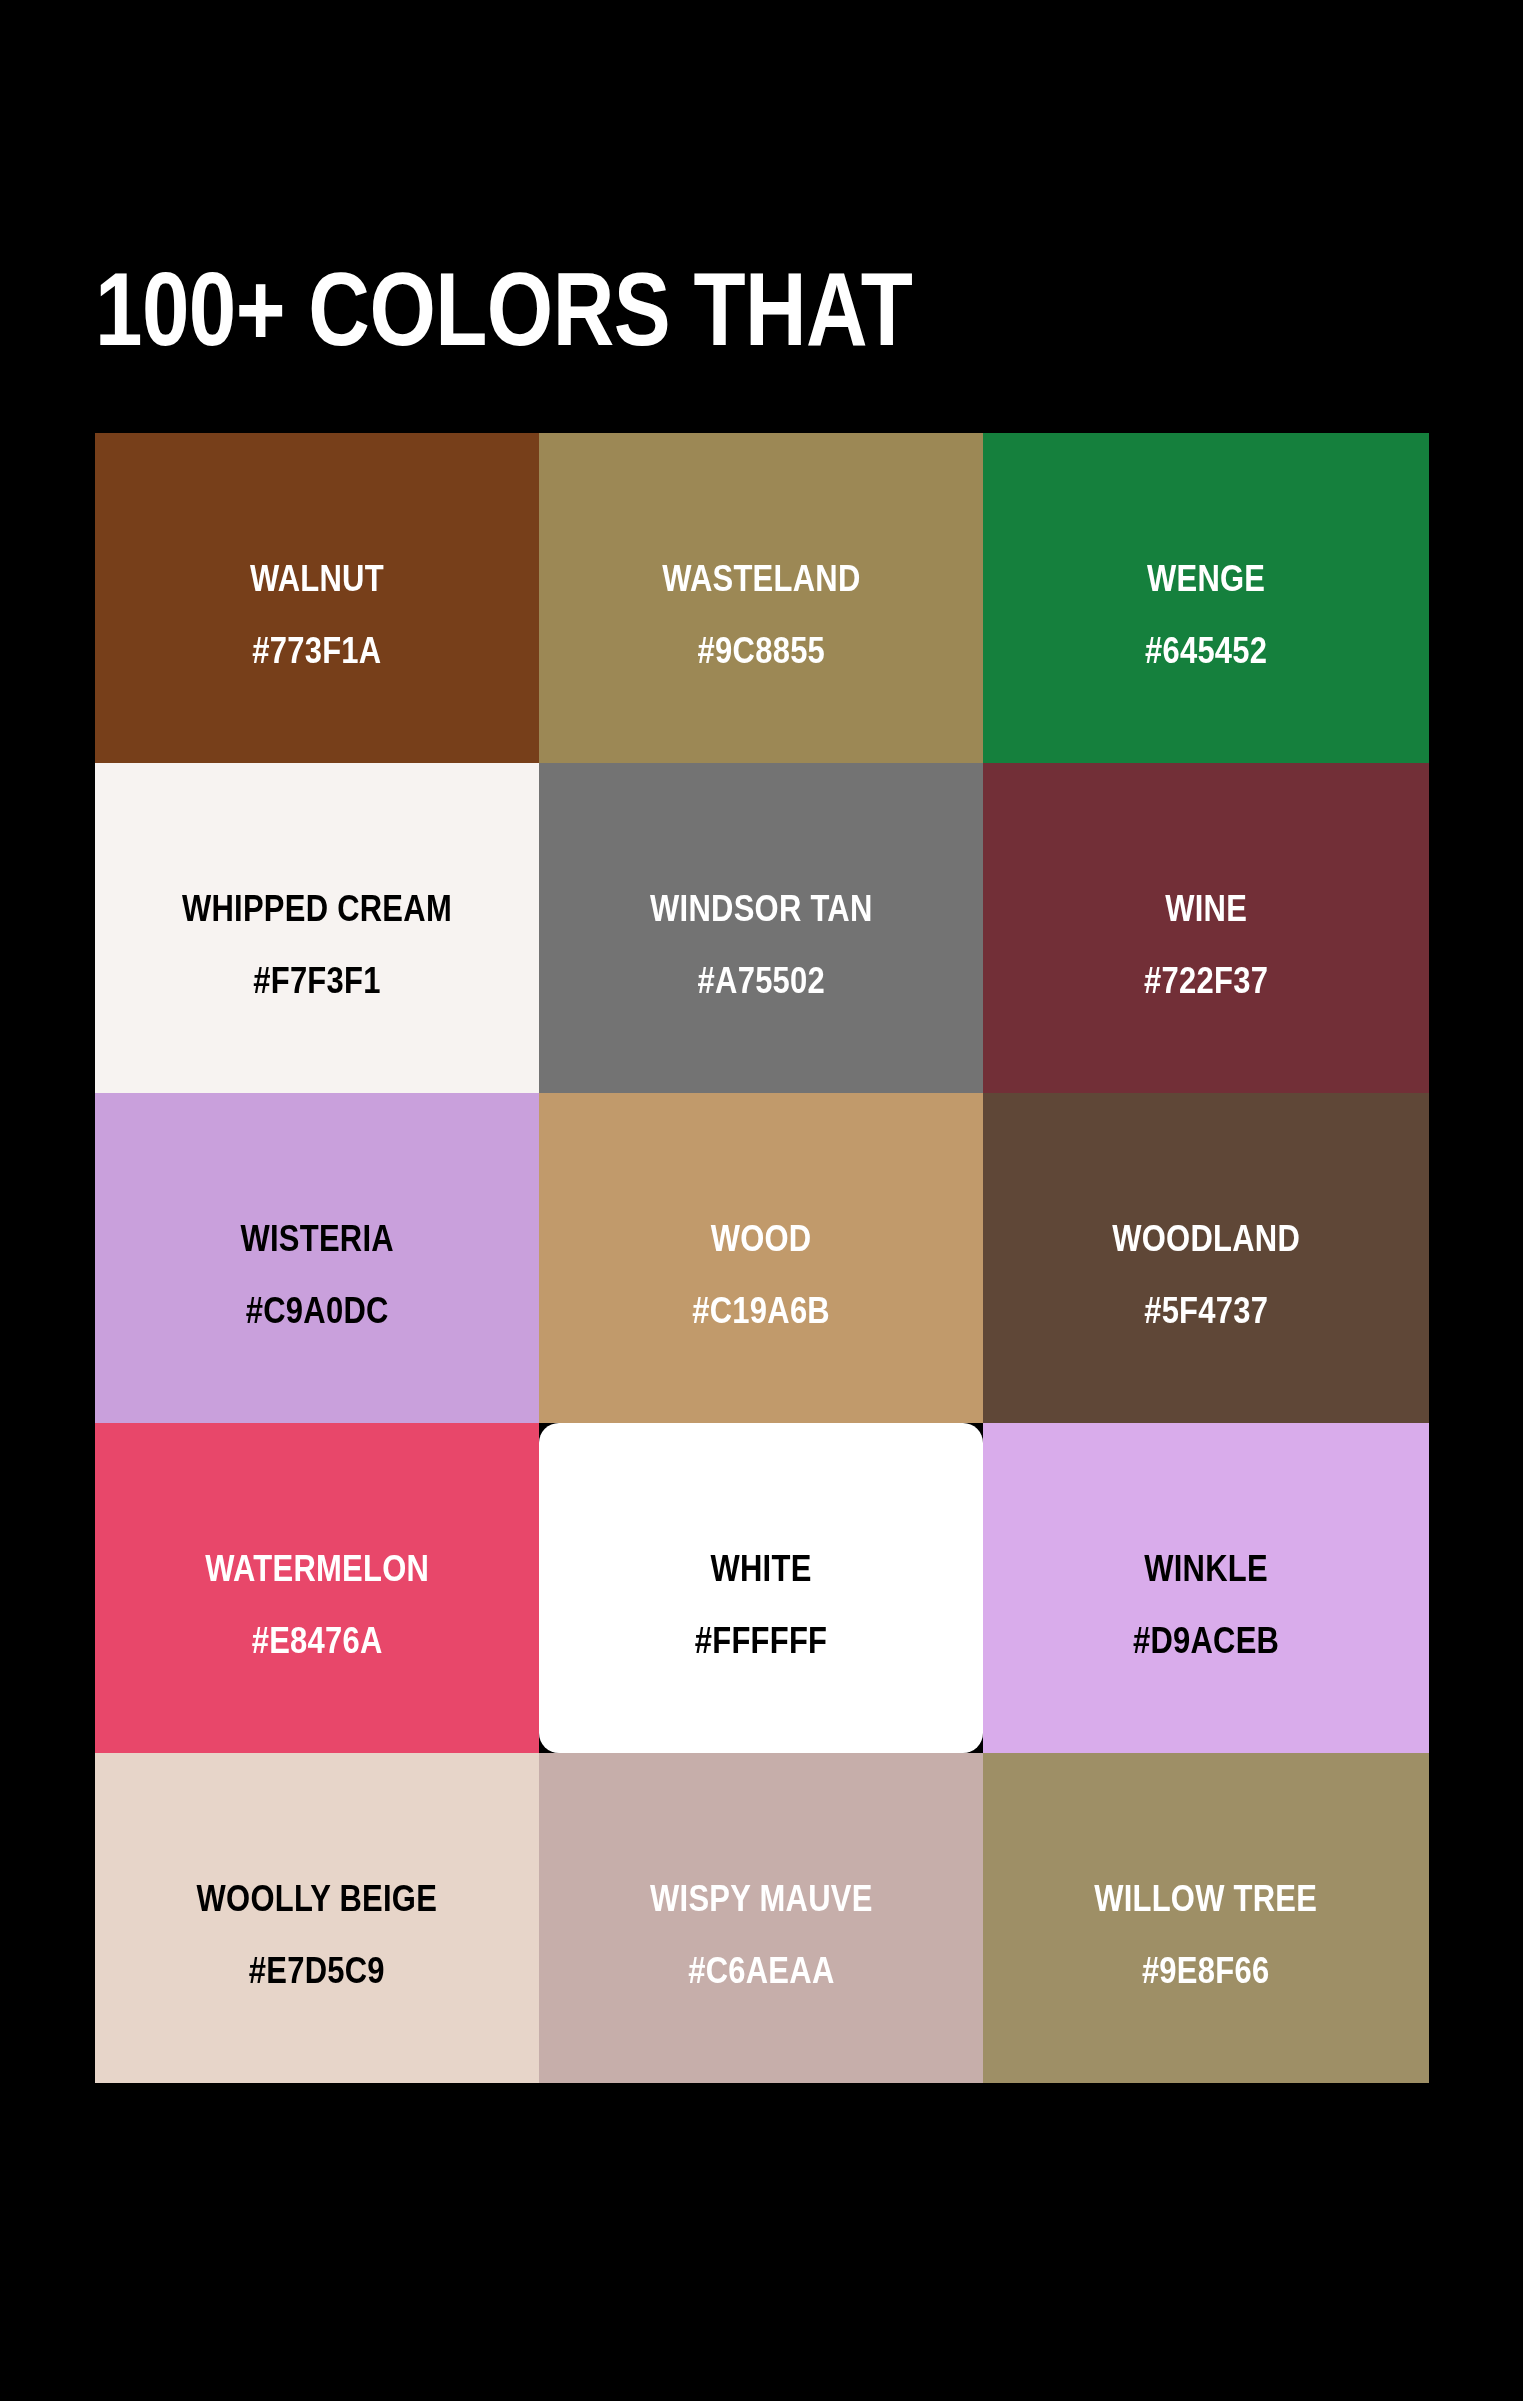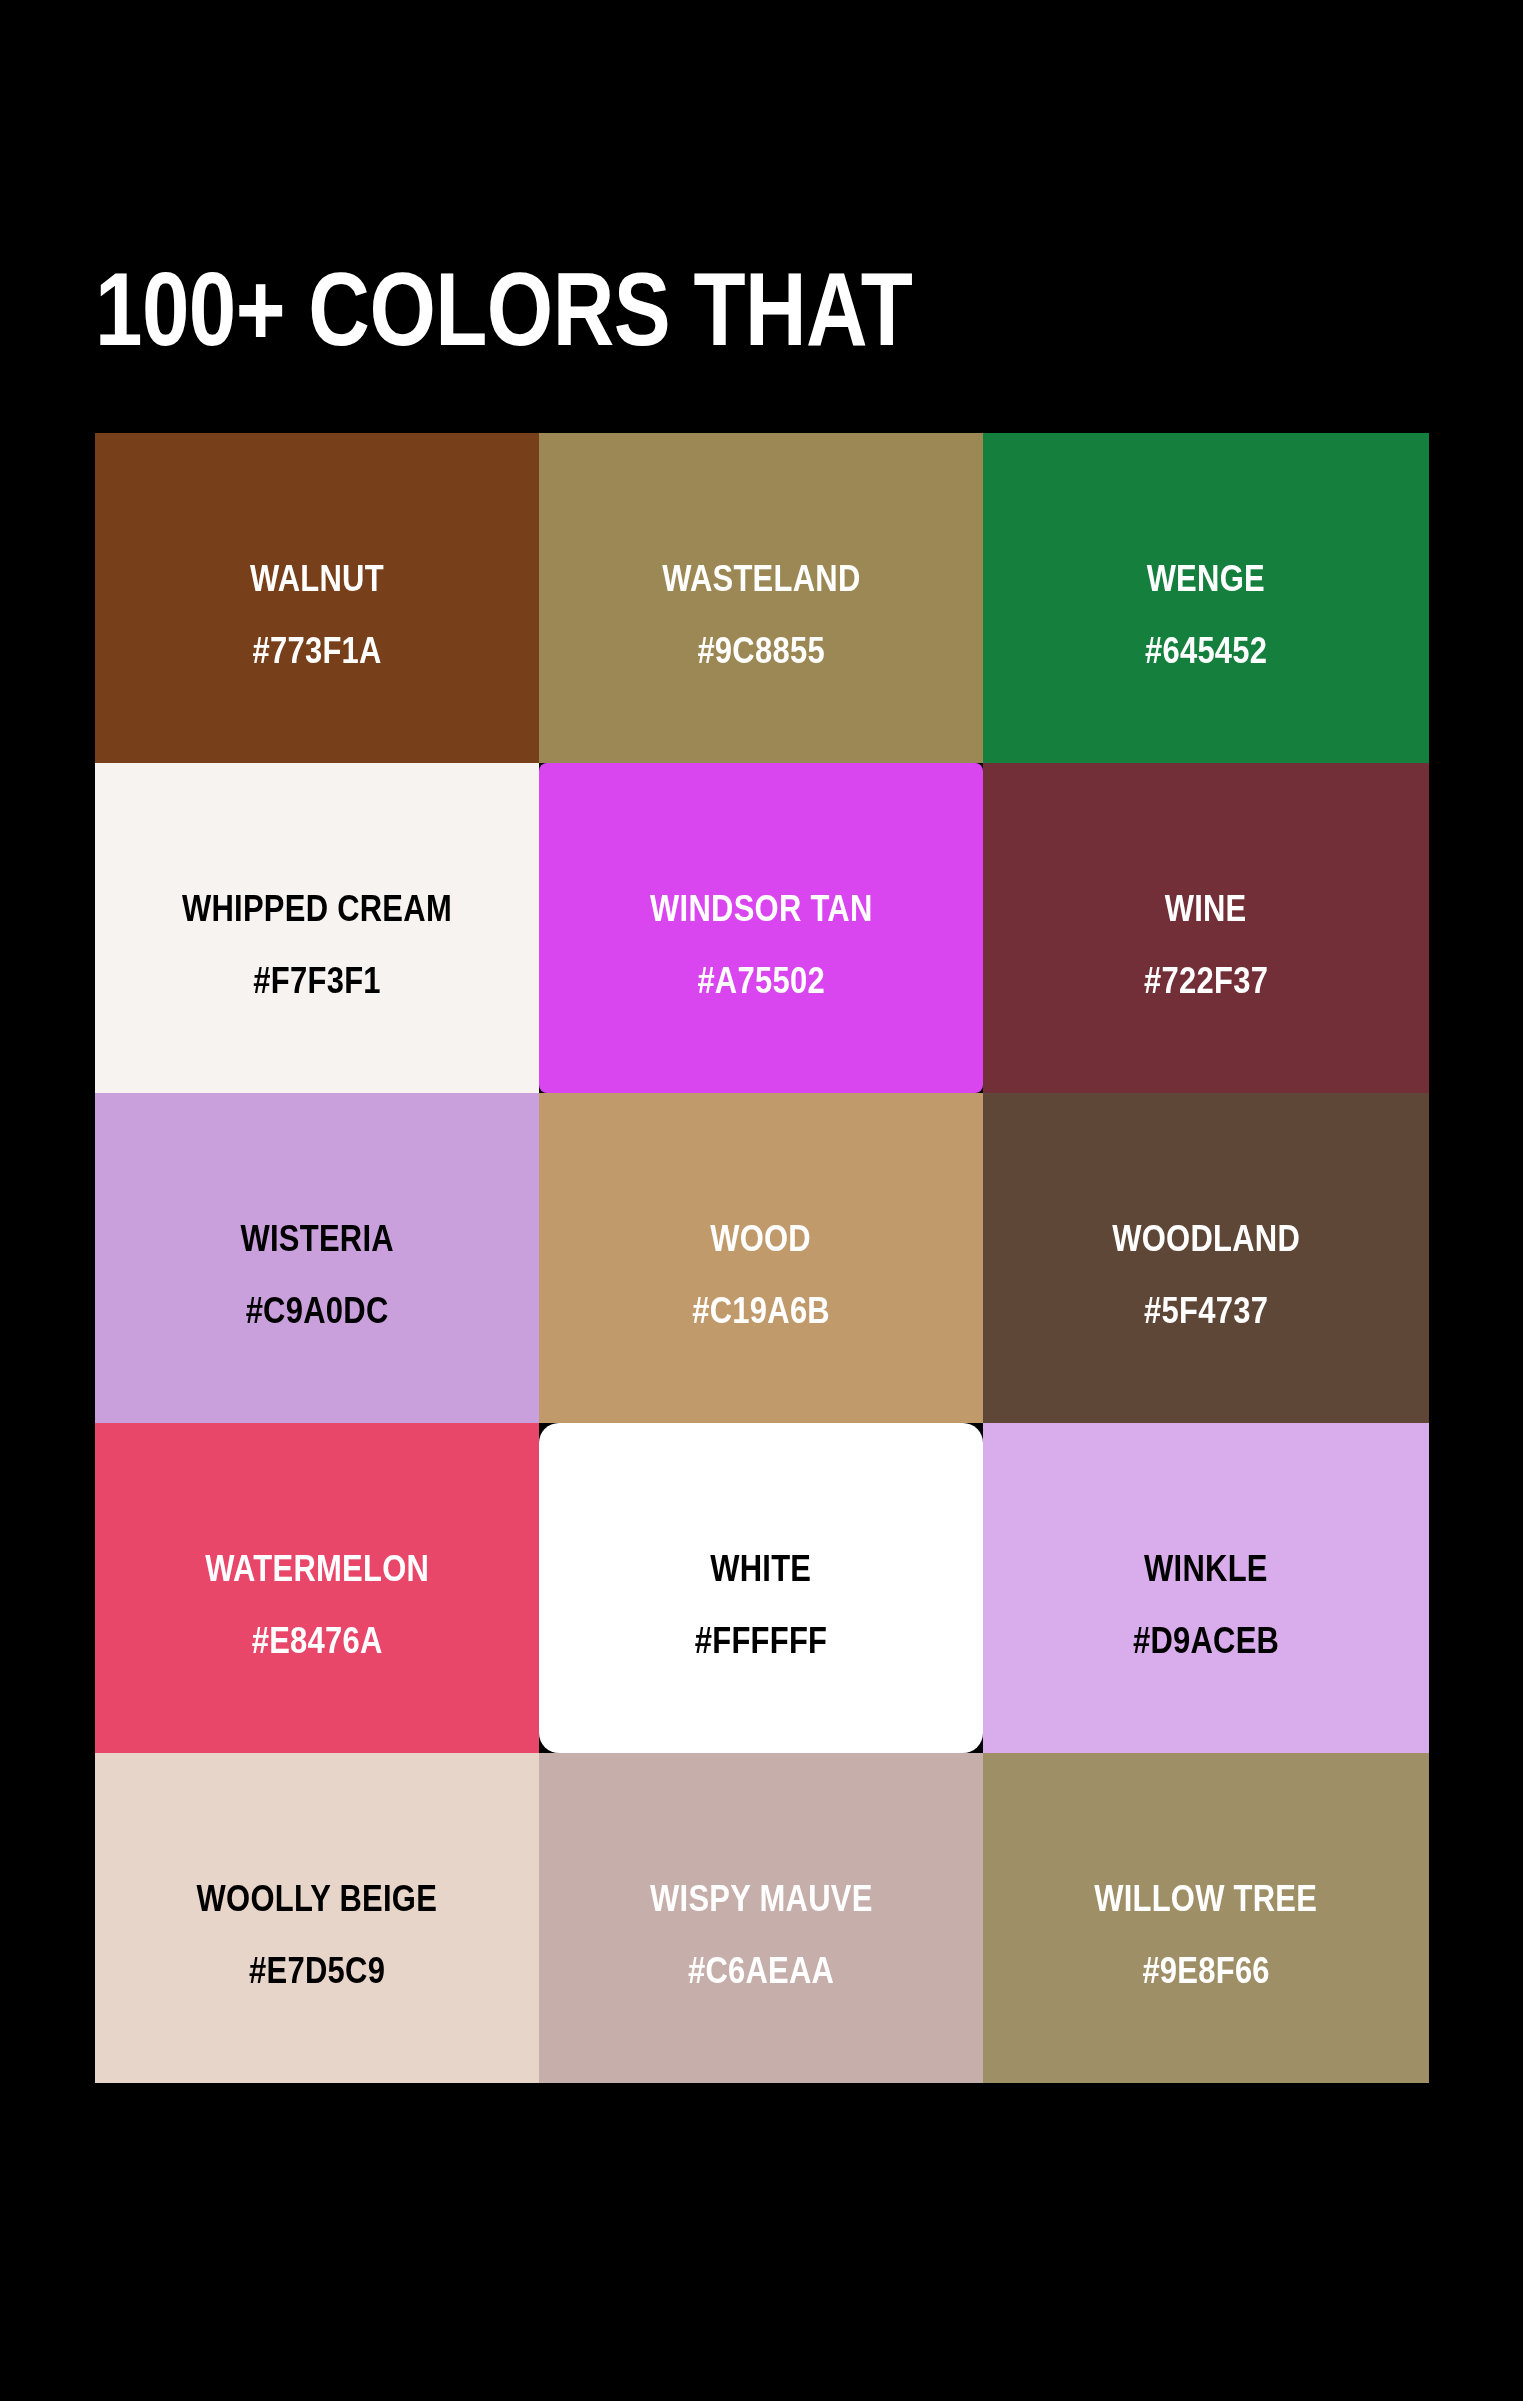--- a/index.html
+++ b/index.html
@@ -77,21 +77,20 @@
     display: flex;
     flex-direction: column;
     align-items: center;
     justify-content: center;
     overflow: hidden;
   }
 
   .swatch-inner {
     display: flex;
     flex-direction: column;
-    align-items: center;
     justify-content: center;
     transform: translateY(16.5px);
   }
 
   .swatch-name,
   .swatch-hex {
     font-family: "Liberation Sans Narrow", "Liberation Sans", "DejaVu Sans Condensed", sans-serif;
     font-weight: 700;
     font-size: 36px;
     line-height: 1.0;
@@ -143,21 +142,21 @@
           <div class="swatch-name">WENGE</div>
           <div class="swatch-hex">#645452</div>
         </div>
       </div>
       <div class="swatch text-dark" style="background-color: rgb(247, 243, 241);">
         <div class="swatch-inner">
           <div class="swatch-name">WHIPPED CREAM</div>
           <div class="swatch-hex">#F7F3F1</div>
         </div>
       </div>
-      <div class="swatch text-light" style="background-color: #d946ef; border-radius: 8px;">
+      <div class="swatch text-light" style="background-color: #737373;">
         <div class="swatch-inner">
           <div class="swatch-name">WINDSOR TAN</div>
           <div class="swatch-hex">#A75502</div>
         </div>
       </div>
       <div class="swatch text-light" style="background-color: rgb(114, 47, 55);">
         <div class="swatch-inner">
           <div class="swatch-name">WINE</div>
           <div class="swatch-hex">#722F37</div>
         </div>

